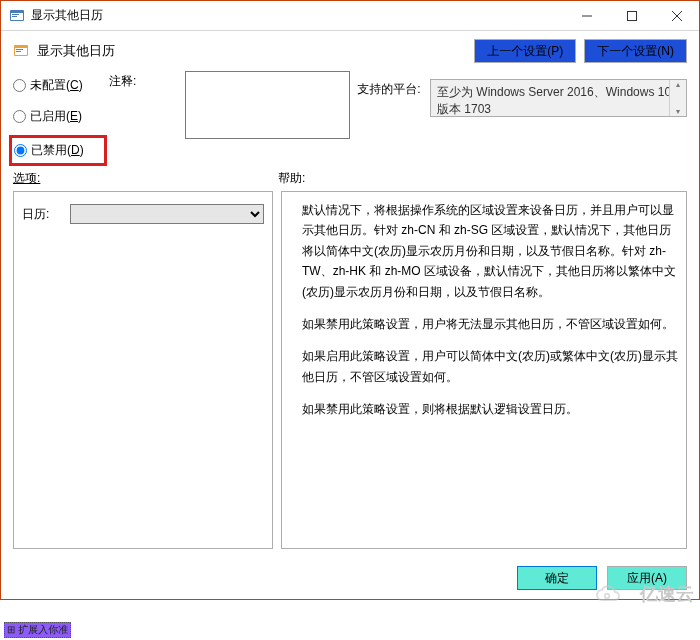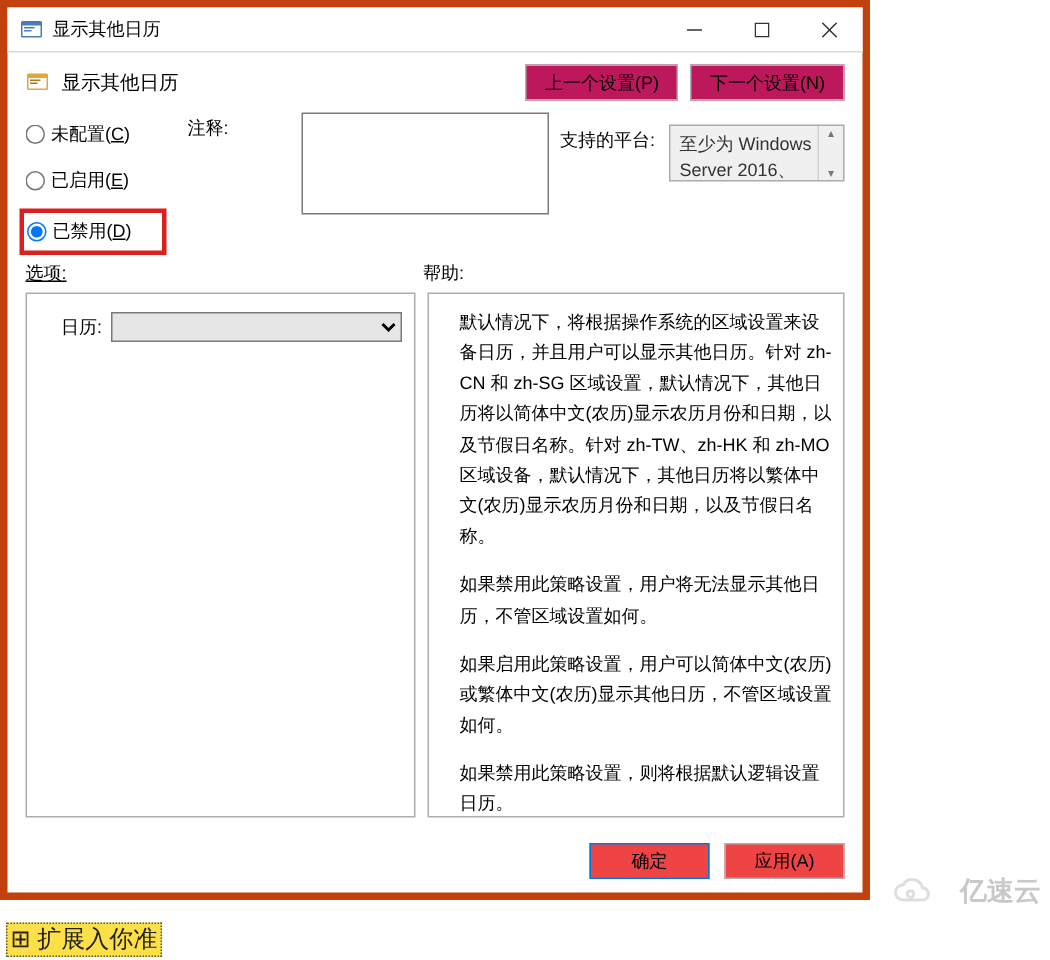--- a/index.html
+++ b/index.html
@@ -8,22 +8,22 @@
     font-family: "Microsoft YaHei", "Segoe UI", Tahoma, sans-serif;
     font-size: 12px;
     background: #fff;
     color: #000;
     width: 700px;
     height: 640px;
     overflow: hidden;
     position: relative;
   }
   .window {
-    border: 5px solid #c2410c;
-    width: 580px;
+    border: 1px solid #c2410c;
+    width: 700px;
     height: 600px;
     display: flex;
     flex-direction: column;
     background: #fff;
   }
   .titlebar {
     height: 30px;
     background: #fff;
     display: flex;
     align-items: center;
@@ -54,30 +54,30 @@
   .header-row .app-icon {
     width: 16px; height: 16px;
     display: inline-flex; align-items:center; justify-content:center;
   }
   .header-row .header-title { flex: 0 0 auto; font-size: 13px; }
   .header-row .hspacer { flex: 1; }
   .header-row button.nav-btn {
     height: 24px;
     padding: 0 12px;
     border: 1px solid #adadad;
-    background: #be185d;
+    background: #1d4ed8;
     font-family: inherit;
     font-size: 12px;
     cursor: pointer;
   }
 
   .top-area {
     display: flex;
     padding: 0 12px 8px 12px;
-    gap: 16px;
+    gap: 4px;
   }
   .radio-col {
     width: 92px;
     padding-top: 6px;
     display: flex;
     flex-direction: column;
     gap: 14px;
   }
   .radio-col label.radio {
     display: flex;
@@ -149,21 +149,21 @@
   }
   .options-panel {
     width: 260px;
     display: flex;
     flex-direction: column;
   }
   .options-panel .opt-row {
     display: flex; align-items: center; gap: 6px;
     margin-top: 4px;
   }
-  .options-panel .opt-row .opt-lbl-inner { width: 42px; text-align: right; }
+  .options-panel .opt-row .opt-lbl-inner { width: 42px; }
   .options-panel select {
     flex: 1;
     height: 20px;
     font-family: inherit;
     border: 1px solid #7a7a7a;
     background: #e6e6e6;
   }
   .help-panel {
     flex: 1;
     line-height: 1.7;
@@ -175,35 +175,35 @@
     display: flex;
     align-items: center;
     justify-content: flex-end;
     gap: 10px;
     padding: 0 12px;
   }
   .footer button {
     min-width: 80px;
     height: 24px;
     border: 1px solid #adadad;
-    background: #ef4444;
+    background: #5eead4;
     font-family: inherit;
     font-size: 12px;
     cursor: pointer;
   }
   .footer button.primary { border: 1px solid #0078d7; }
 
   .truncated-bottom {
     position: absolute;
     left: 4px; bottom: 2px;
-    font-size: 16px;
+    font-size: 10px;
     color: #222;
     border: 1px dotted #555;
     padding: 0 2px;
-    background: #fde047;
+    background: #8b5cf6;
   }
 
   .watermark {
     position: absolute;
     right: 6px;
     bottom: 34px;
     display: flex;
     align-items: center;
     gap: 19px;
     color: #c9c9c9;

